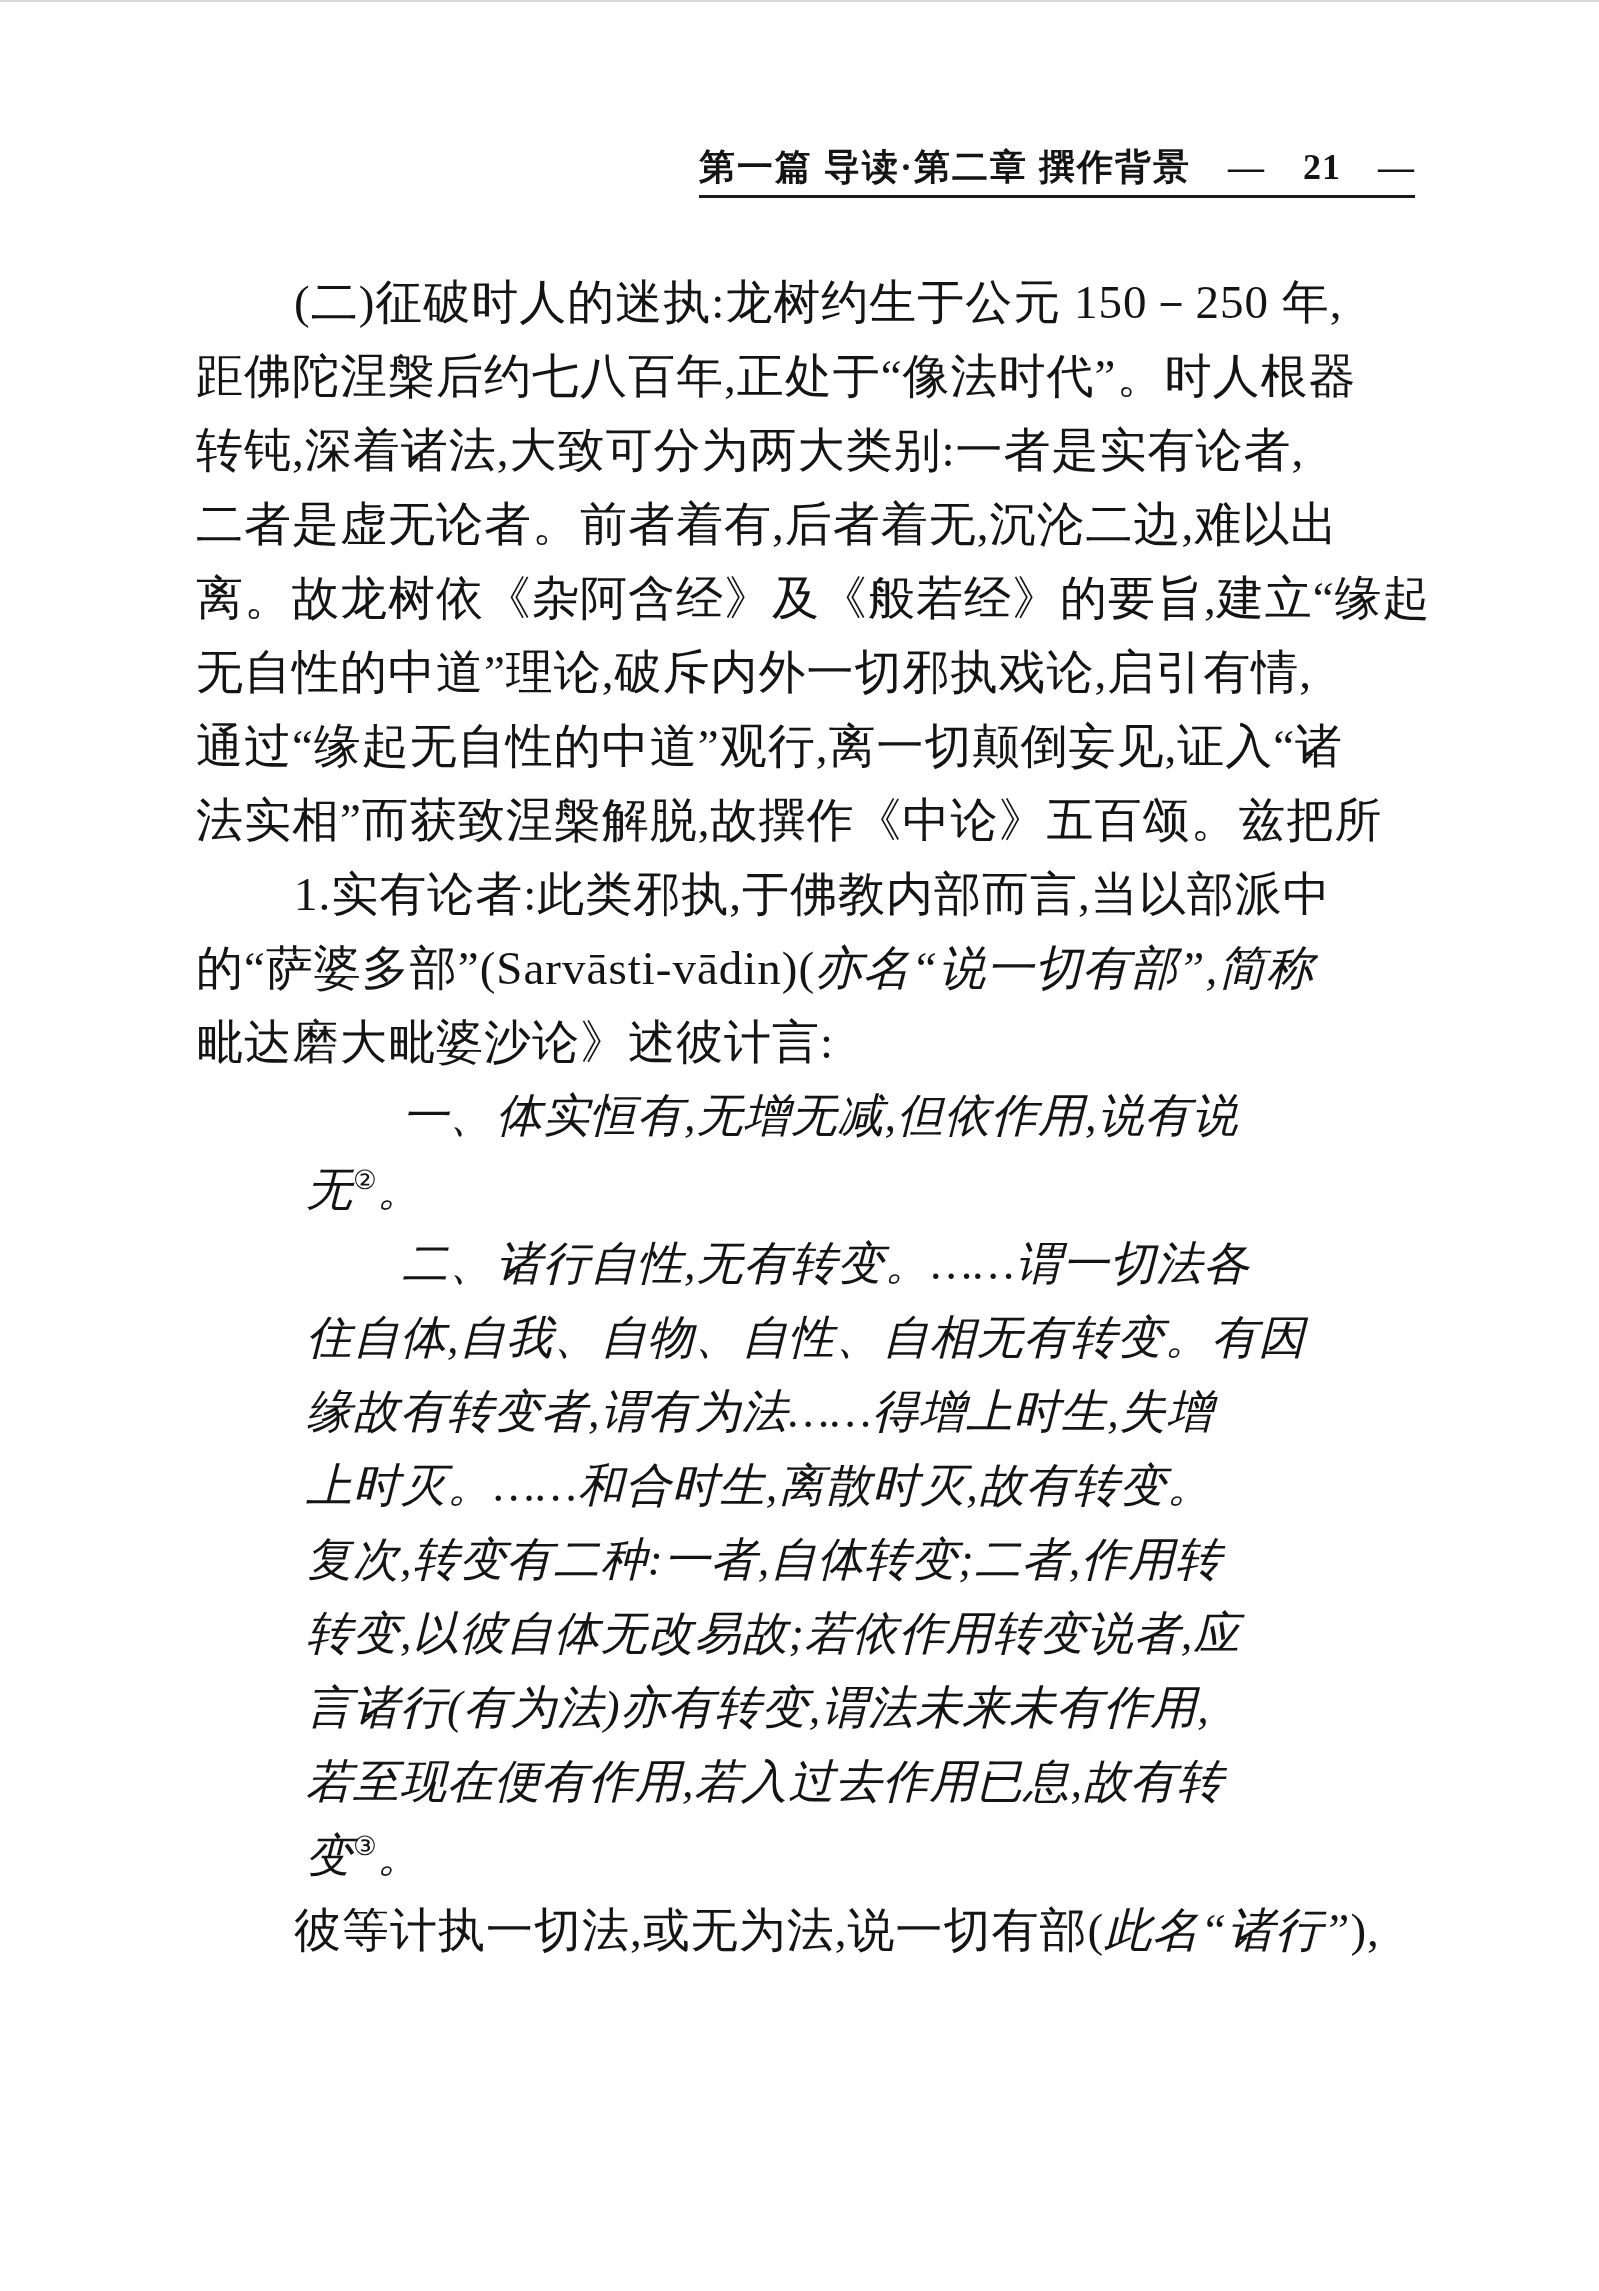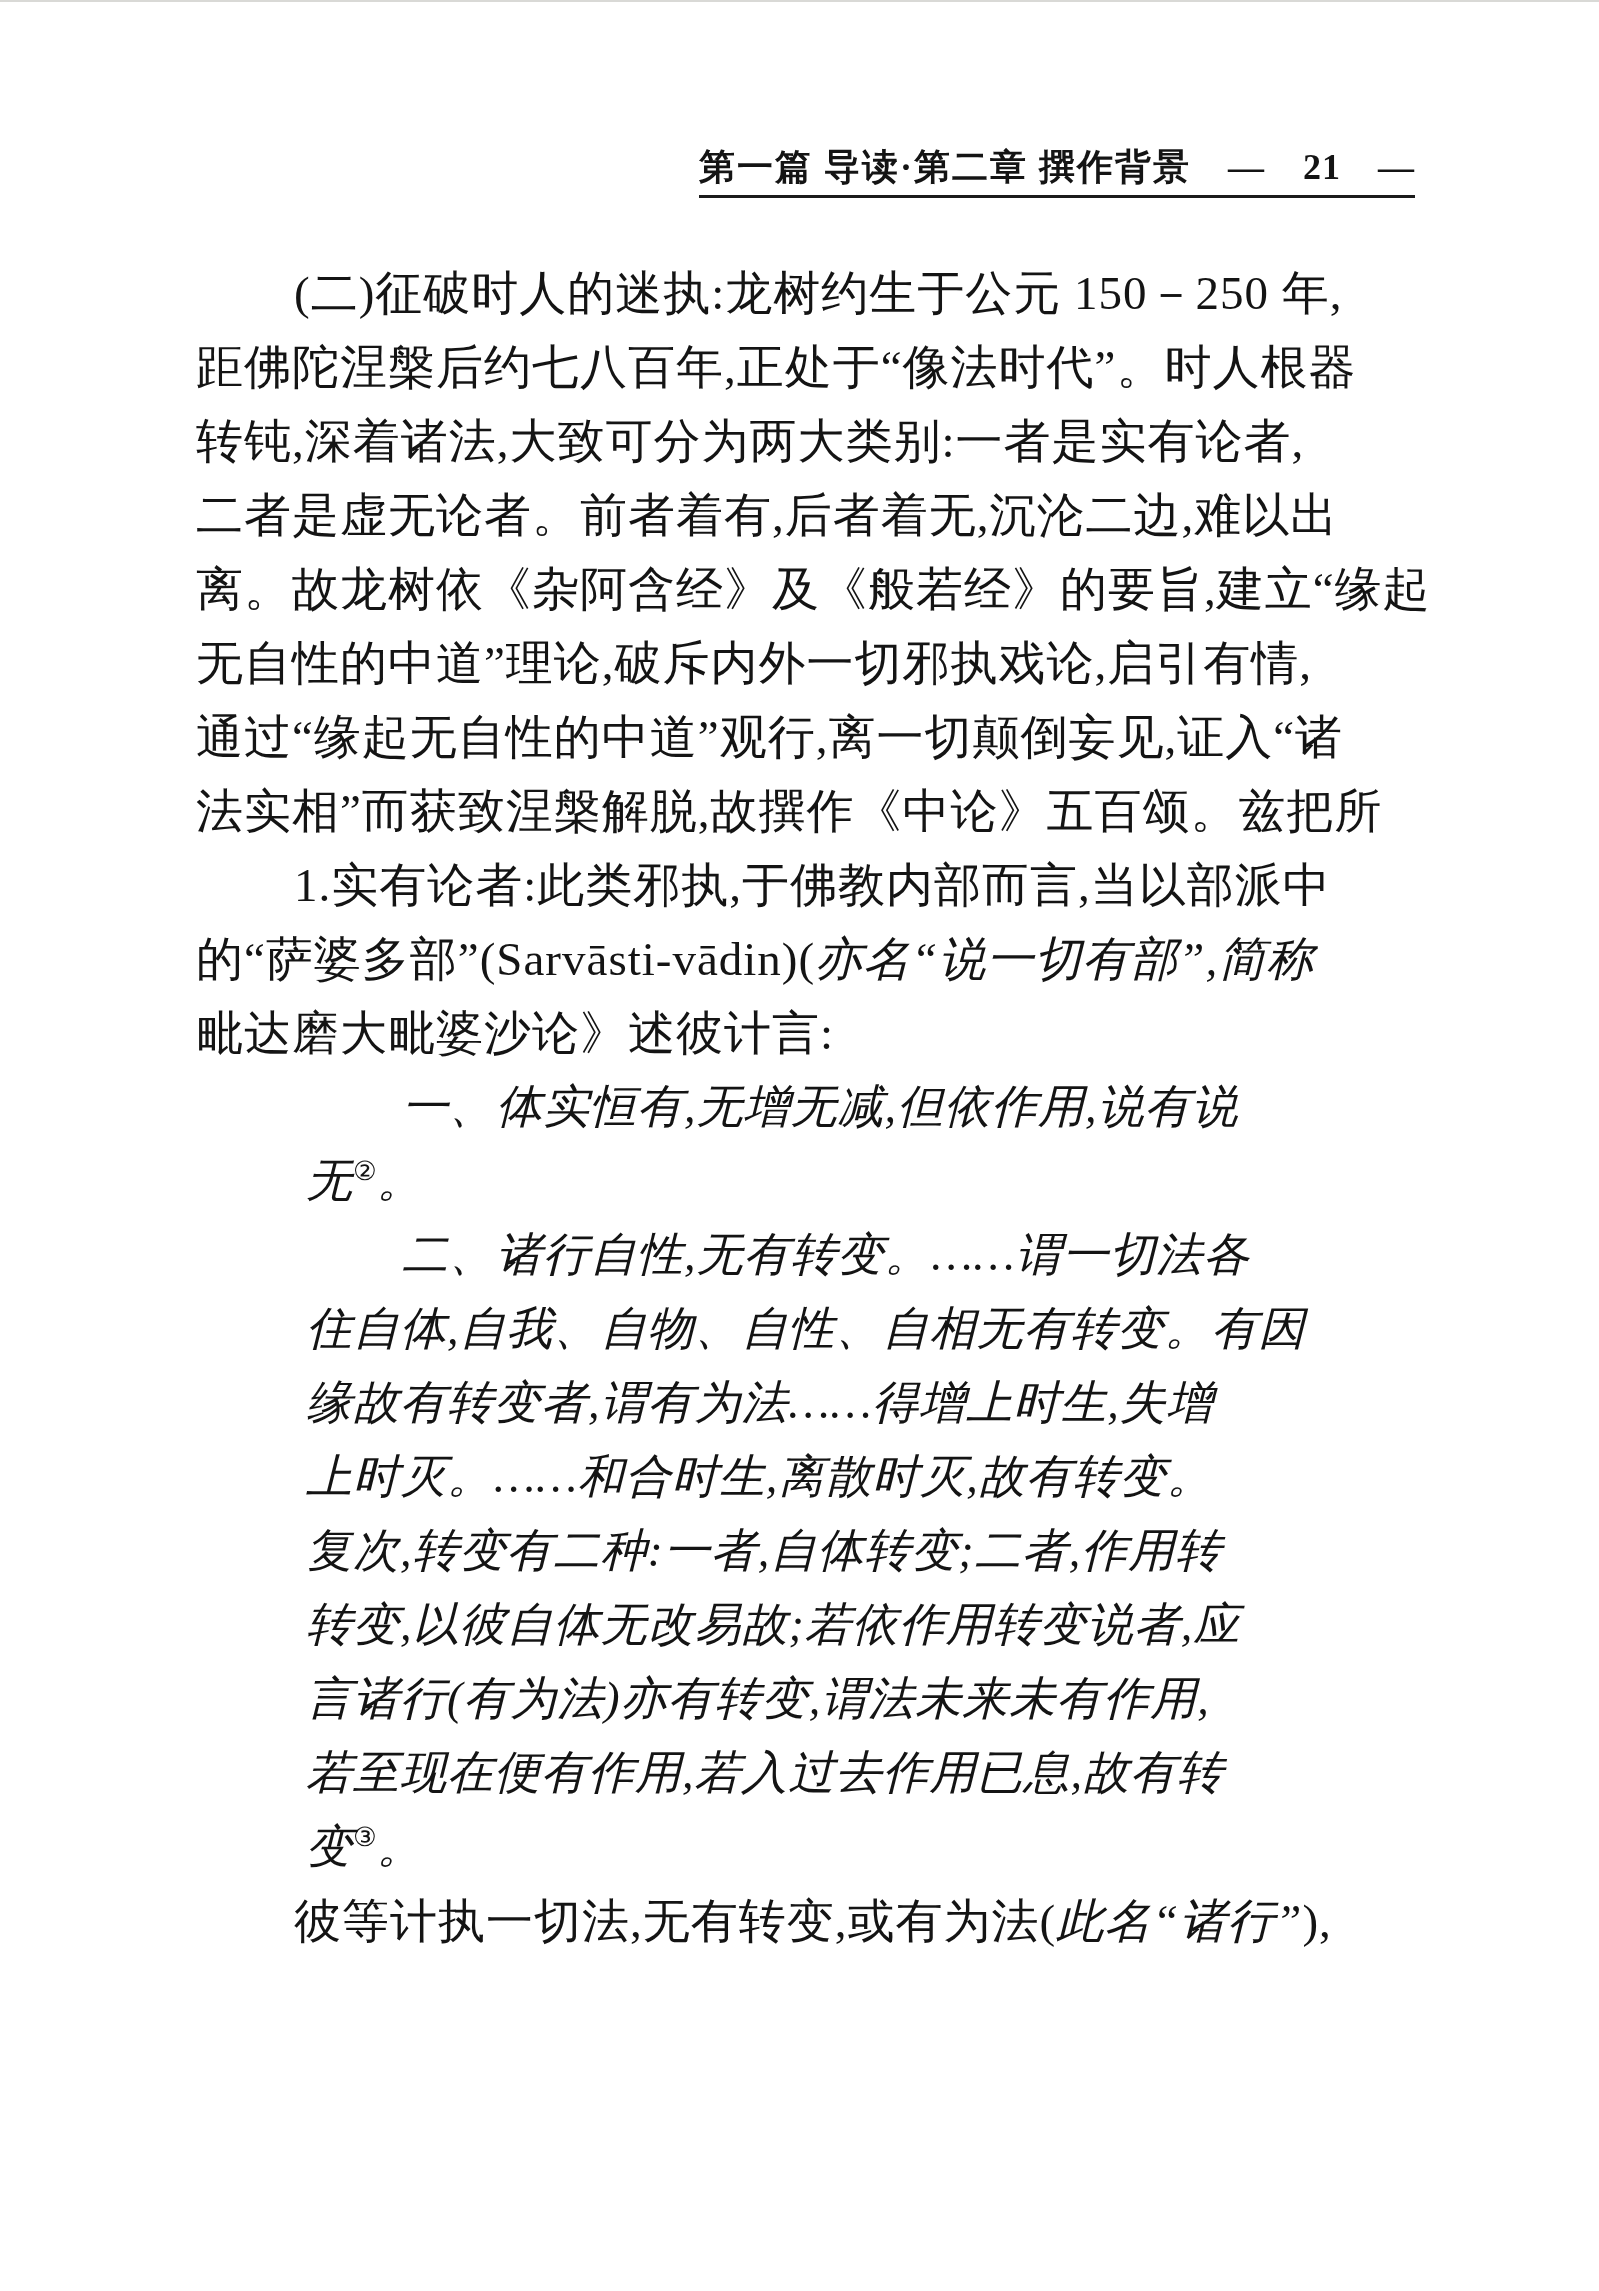--- a/index.html
+++ b/index.html
@@ -19,21 +19,21 @@
     display:flex;align-items:baseline;justify-content:space-between;
     font-weight:bold;font-size:36px;letter-spacing:2px;
     white-space:nowrap;
   }
   .header .num{font-family:"Liberation Serif","DejaVu Serif",serif;letter-spacing:1px;text-align:right;}
   .rule{
     position:absolute;left:699px;top:193px;width:716px;height:2.9px;
     background:#1b1b1b;
   }
   
-  .textcol{position:absolute;left:196px;top:254px;width:1274px;}
+  .textcol{position:absolute;left:196px;top:263px;width:1274px;}
   .line{
     height:74px;line-height:74px;
     font-size:47px;letter-spacing:1px;
     white-space:nowrap;
   }
   .ind{padding-left:98px;}           
   .q{padding-left:110px;}             
   .q1{padding-left:206px;}            
   .kai{font-style:italic;}            
   .quote-line{font-style:italic;font-size:46px;}
@@ -83,18 +83,18 @@
     <div class="line quote-line q">上时灭。……和合时生,离散时灭,故有转变。</div>
     <div class="line quote-line q">复次,转变有二种:一者,自体转变;二者,作用转</div>
     <div class="line quote-line q">转变,以彼自体无改易故;若依作用转变说者,应</div>
     <div class="line quote-line q">言诸行(有为法)亦有转变,谓法未来未有作用,</div>
     <div class="line quote-line q">若至现在便有作用,若入过去作用已息,故有转</div>
     <div class="line quote-line q">
       <span>变</span><sup class="ref">③</sup><span>。</span>
     </div>
 
     <div class="line ind">
-      <span>彼等计执一切法,无有转变,或有为法(</span><span class="kai">此名“诸行”</span><span>),</span>
+      <span>彼等计执一切法,或无为法,说一切有部(</span><span class="kai">此名“诸行”</span><span>),</span>
     </div>
 
   </div>
 </div>
 
 
 </body></html>

